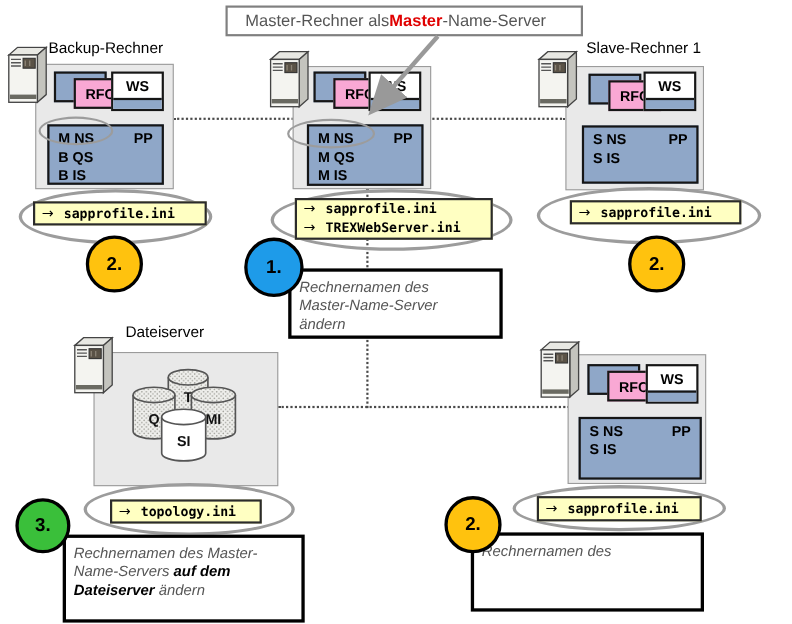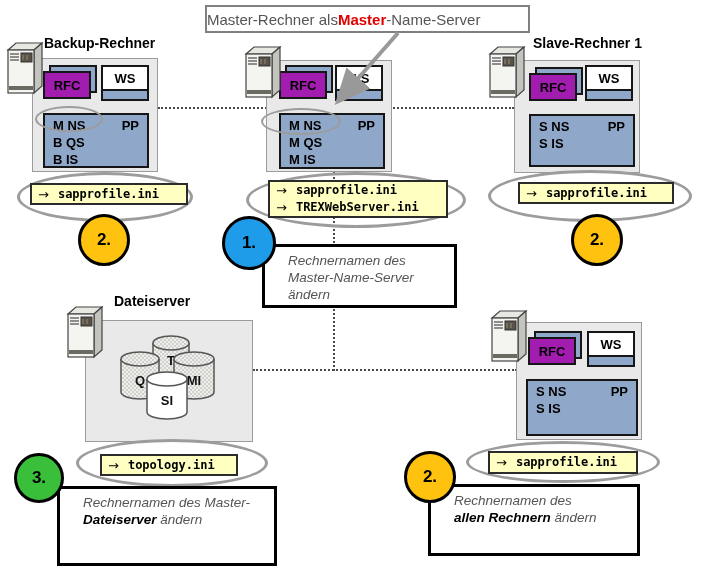--- a/index.html
+++ b/index.html
@@ -3,26 +3,26 @@
 <meta charset="utf-8">
 <style>
   html,body{margin:0;padding:0;background:#fff;}
   *{box-sizing:border-box;}
   .stage{position:relative;width:720px;height:567px;background:#fff;
          font-family:"Liberation Sans",sans-serif;overflow:hidden;}
   .dot-h{position:absolute;height:0;border-top:2px dotted #4a4a4a;z-index:1;}
   .dot-v{position:absolute;width:0;border-left:2px dotted #4a4a4a;z-index:1;}
 
   .machine{position:absolute;background:#E9E9E9;border:1px solid #9b9b9b;z-index:2;}
-  .mlabel{position:absolute;font-weight:bold;font-size:14px;color:#000;z-index:4;white-space:nowrap;}
+  .mlabel{position:absolute;font-weight:normal;font-size:14px;color:#000;z-index:4;white-space:nowrap;}
 
   .comp-back{position:absolute;background:#8FA7C8;border:2px solid #161616;z-index:2;}
-  .comp{position:absolute;background:#a21caf;border:2px solid #161616;z-index:3;
+  .comp{position:absolute;background:#f9a8d4;border:2px solid #161616;z-index:3;
         display:flex;align-items:center;justify-content:center;
-        font-weight:bold;font-size:13px;color:#000;}
+        font-weight:bold;font-size:13px;color:#000;margin-left:24px;}
   .ws{position:absolute;border:2px solid #161616;background:#fff;z-index:3;text-align:right;}
   .ws .lbl{height:22px;display:flex;align-items:center;justify-content:center;
            font-weight:bold;font-size:13px;color:#000;}
   .ws .strip{height:10px;background:#8FA7C8;border-top:2px solid #161616;}
   .proc{position:absolute;background:#8FA7C8;border:2px solid #161616;z-index:3;
         padding:2px 8px;display:flex;justify-content:space-between;
         font-weight:bold;font-size:13px;line-height:17px;color:#000;}
 
   .ellipse{position:absolute;border:3px solid #9c9c9c;border-radius:50%;z-index:3;}
   .ellipse.small{border-width:2px;z-index:5;}
@@ -34,26 +34,26 @@
   .ini .arr{font-family:"DejaVu Sans",sans-serif;font-weight:normal;font-size:13px;}
 
   .circle{position:absolute;border-radius:50%;border:3px solid #000;z-index:7;
           display:flex;align-items:center;justify-content:center;
           font-weight:bold;font-size:17px;color:#000;}
   .c-yellow{background:#FFC20E;}
   .c-blue{background:#1E9BE9;}
   .c-green{background:#3ABF3A;}
 
   .note{position:absolute;background:#fff;border:3px solid #000;z-index:6;
-        padding:5px 23px;font-size:13.5px;font-style:italic;color:#555;line-height:17px;}
+        padding:5px 7px;font-size:13.5px;font-style:italic;color:#555;line-height:17px;}
   .note .b{font-weight:bold;color:#000;}
 
   .banner{position:absolute;left:205px;top:5px;width:325px;height:28px;
           border:2px solid #808080;background:#fff;z-index:6;
-          display:flex;align-items:center;padding-left:0;
+          display:flex;align-items:center;padding-left:16px;
           font-size:15px;color:#555;white-space:nowrap;}
   .banner .red{color:#E00000;font-weight:bold;}
 
   .sicon{position:absolute;z-index:5;}
   .cyl-svg{position:absolute;left:0;top:0;z-index:3;}
   .arrow-svg{position:absolute;z-index:6;}
   .cyl-label{font-family:"Liberation Sans",sans-serif;font-weight:bold;font-size:13px;fill:#111;}
 </style>
 </head>
 <body>
@@ -228,20 +228,21 @@
   <div class="ellipse" style="left:76px;top:439px;width:192px;height:48px;"></div>
   <div class="ini" style="left:100px;top:454px;width:138px;height:22px;">
     <div class="line">
         <span class="arr">→</span>
         <span>topology.ini</span>
       </div>
   </div>
   <div class="circle c-green" style="left:14px;top:453px;width:50px;height:50px;">3.</div>
   <div class="note" style="left:57px;top:486px;width:220px;height:80px;">
     <div><span>Rechnernamen des Master-</span></div>
+    <div><span>Name-Servers </span><span class="b">auf dem</span></div>
     <div><span class="b">Dateiserver</span><span> ändern</span></div>
   </div>
 
   <svg class="sicon" style="left:490px;top:310px;" width="38" height="54">
       <use href="#sym-server"></use>
     </svg>
   <div class="machine" style="left:516px;top:322px;width:126px;height:118px;">
     <div class="comp-back" style="left:17px;top:8px;width:48px;height:28px;"></div>
     <div class="comp" style="left:11px;top:14px;width:48px;height:28px;">RFC</div>
     <div class="ws" style="left:70px;top:8px;width:48px;">
@@ -259,16 +260,15 @@
   <div class="ellipse" style="left:466px;top:441px;width:194px;height:42px;"></div>
   <div class="ini" style="left:488px;top:451px;width:150px;height:23px;">
     <div class="line">
         <span class="arr">→</span>
         <span>sapprofile.ini</span>
       </div>
   </div>
   <div class="circle c-yellow" style="left:404px;top:451px;width:52px;height:52px;">2.</div>
   <div class="note" style="left:428px;top:484px;width:212px;height:72px;">
     <div><span>Rechnernamen des</span></div>
-    <div><span class="b">allen Rechnern</span><span> ändern</span></div>
   </div>
 
 </div>
 
 </body></html>

